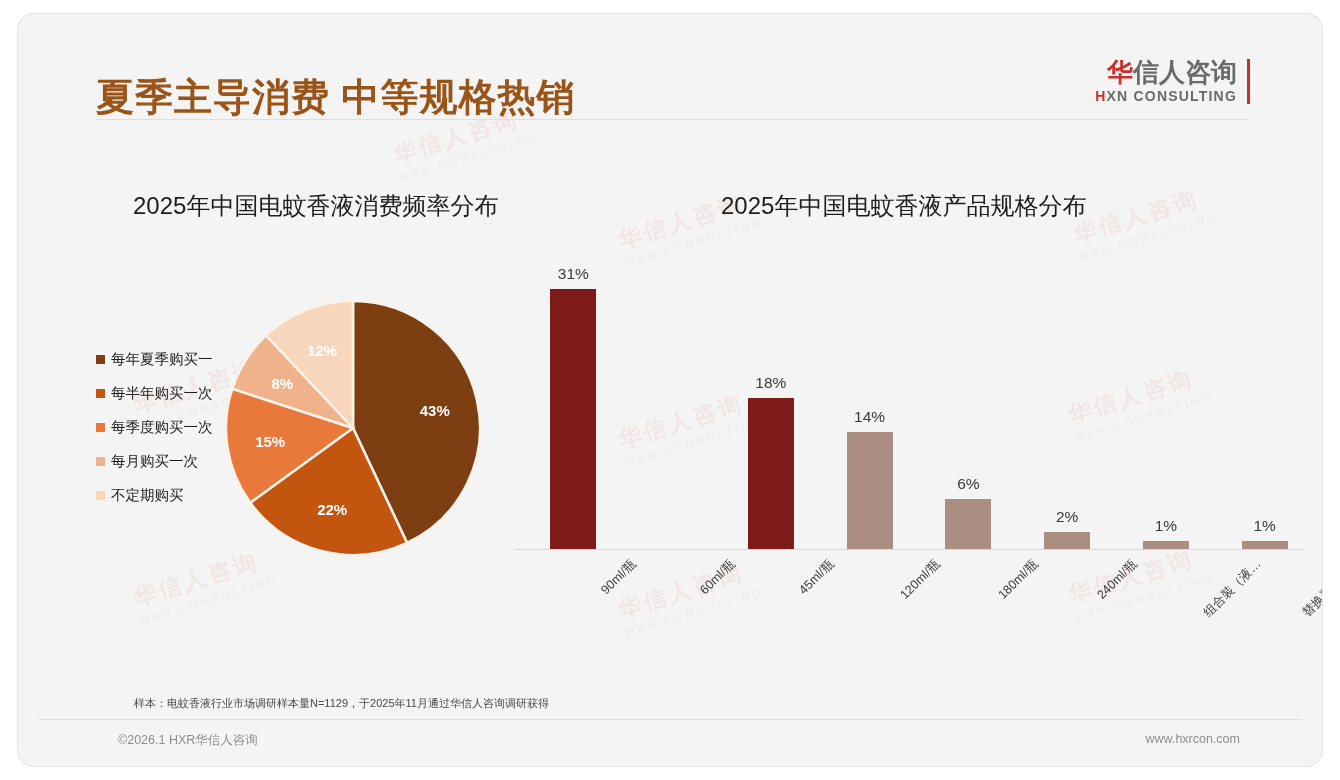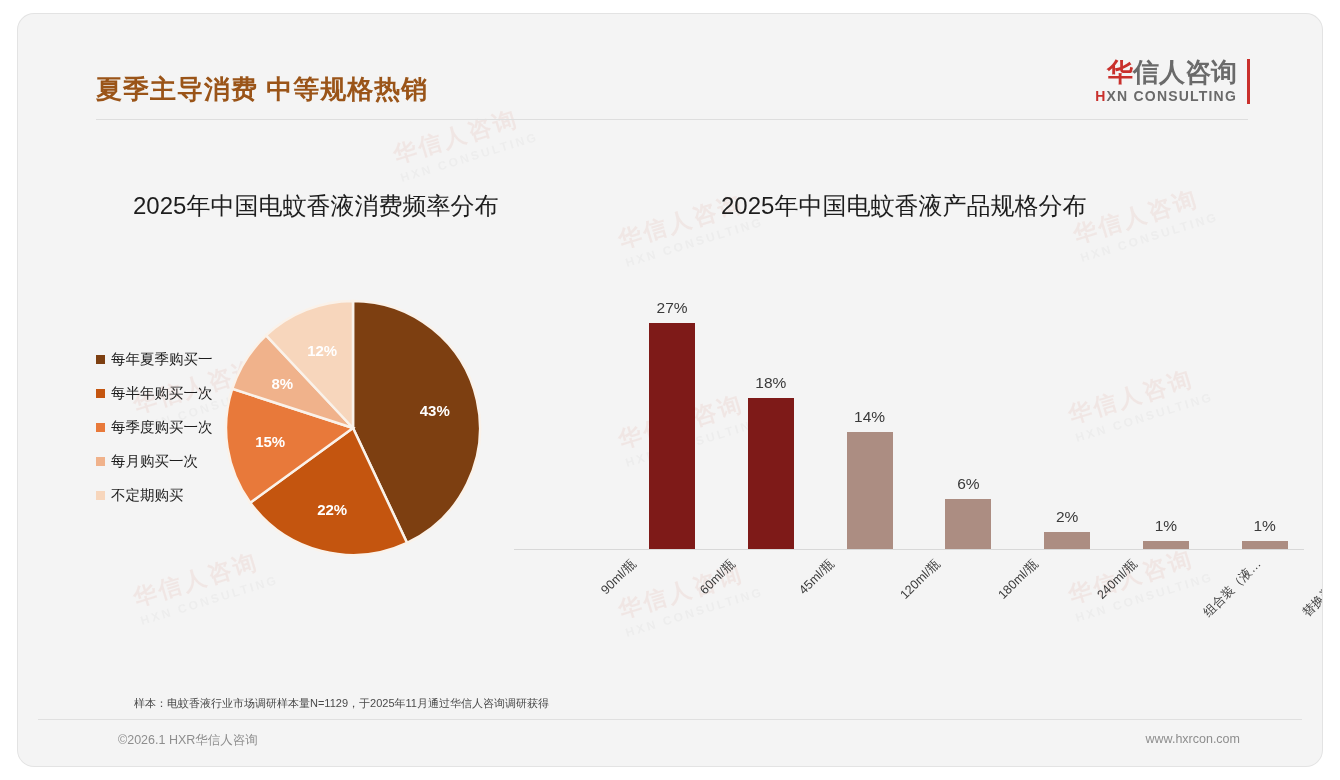--- a/index.html
+++ b/index.html
@@ -13,21 +13,21 @@
     position:absolute;left:18px;top:14px;
     width:1304px;height:752px;
     background:#f4f4f4;
     border-radius:16px;
     box-shadow:0 0 0 1px #e3e3e3;
     overflow:hidden;
   }
   
   .title{
     position:absolute;left:78px;top:58px;
-    font-size:26px;font-weight:bold;
+    font-size:38px;font-weight:bold;
     color:#9a5418;
     letter-spacing:1px;
     white-space:nowrap;
   }
   .header-rule{
     position:absolute;left:78px;top:105px;width:1152px;height:1px;
     background:#dedede;
   }
   .logo{
     position:absolute;right:72px;top:45px;
@@ -203,23 +203,23 @@
       <div class="pie-label" style="left: 108.155px; top: 210.187px;">22%</div>
       <div class="pie-label" style="left: 46.212px; top: 142.112px;">15%</div>
       <div class="pie-label" style="left: 58.2284px; top: 84.087px;">8%</div>
       <div class="pie-label" style="left: 98.1438px; top: 51.0661px;">12%</div>
     </div>
 
   <div class="panel-title" id="bar-title">2025年中国电蚊香液产品规格分布</div>
 
   <div id="bar-wrap">
     <div class="bar-plot" id="bar-plot">
-        <div class="bar-col" style="left: 135.125px; width: 46px; height: 285px;">
-          <div class="bar-rect" style="height: 226.324px; background: rgb(126, 26, 24);"></div>
-          <div class="bar-value" style="bottom: 232.324px;">27%</div>
+        <div class="bar-col" style="left: 36.375px; width: 46px; height: 285px;">
+          <div class="bar-rect" style="height: 259.853px; background: rgb(126, 26, 24);"></div>
+          <div class="bar-value" style="bottom: 265.853px;">31%</div>
         </div>
         <div class="bar-col" style="left: 233.875px; width: 46px; height: 285px;">
           <div class="bar-rect" style="height: 150.882px; background: rgb(126, 26, 24);"></div>
           <div class="bar-value" style="bottom: 156.882px;">18%</div>
         </div>
         <div class="bar-col" style="left: 332.625px; width: 46px; height: 285px;">
           <div class="bar-rect" style="height: 117.353px; background: rgb(172, 141, 130);"></div>
           <div class="bar-value" style="bottom: 123.353px; text-align: right;">14%</div>
         </div>
         <div class="bar-col" style="left: 431.375px; width: 46px; height: 285px;">

